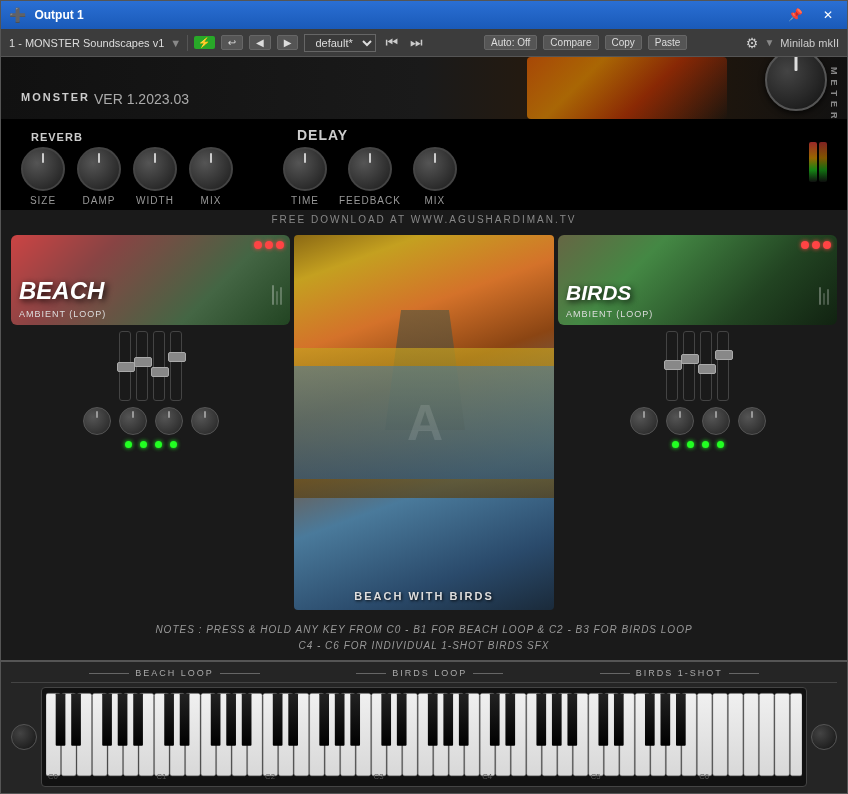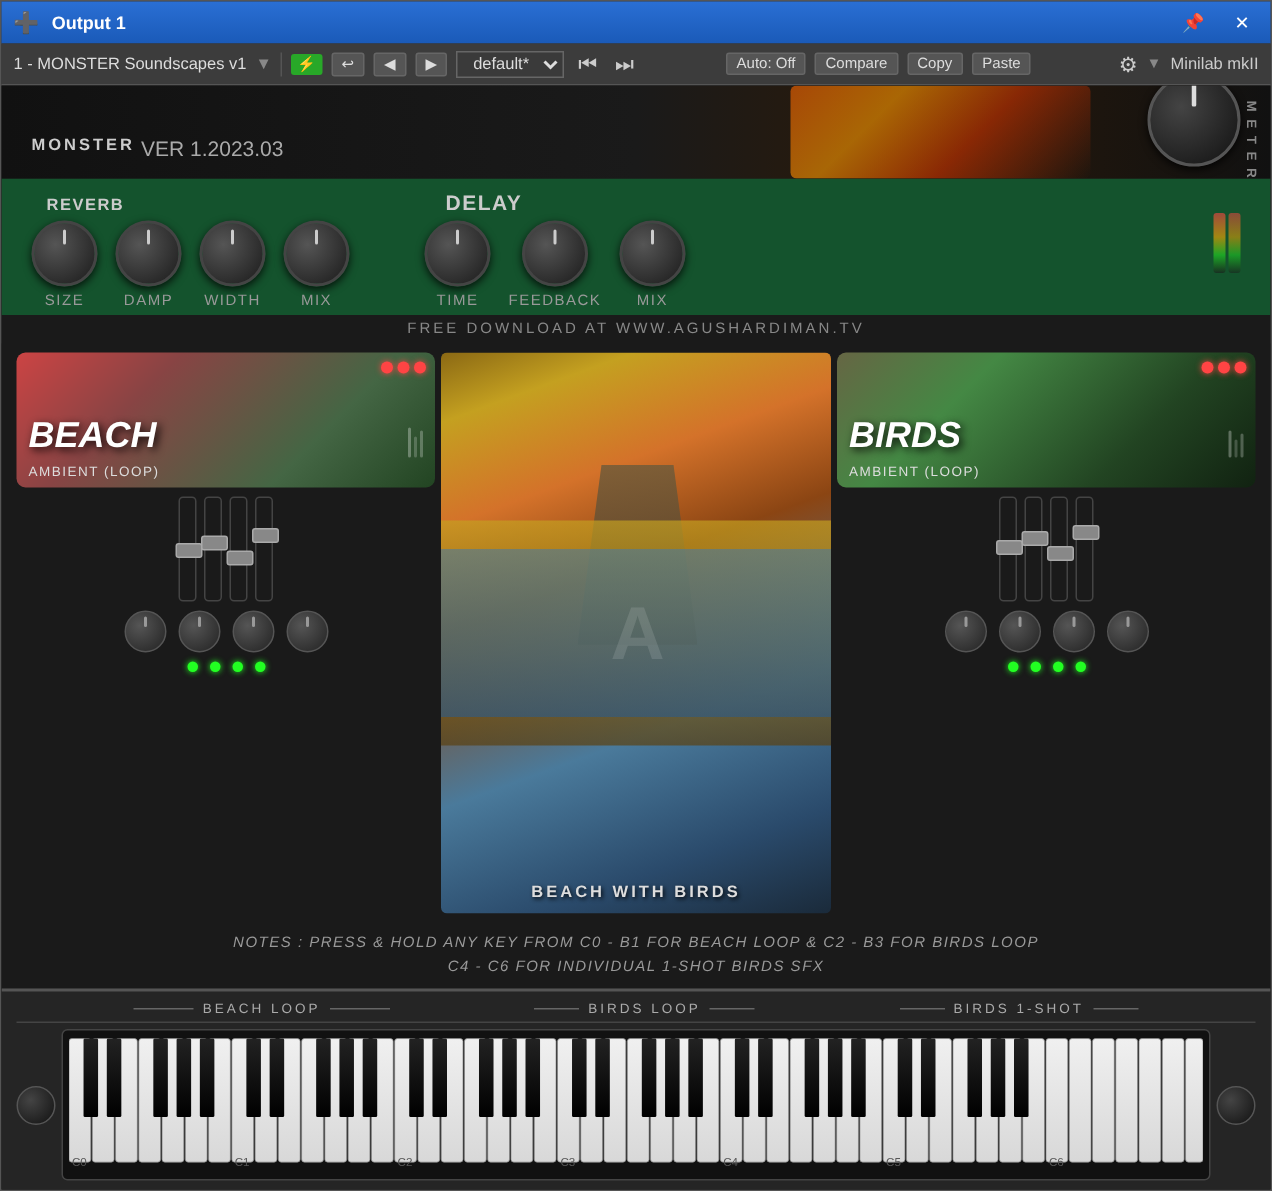--- a/index.html
+++ b/index.html
@@ -107,21 +107,21 @@
       </div>
       <div class="fire-bg"></div>
       <div class="vol-area">
 
         <div class="knob knob-large" style="width:62px;height:62px;margin-top:-10px"></div>
       </div>
 
       <div style="position:absolute;right:8px;top:10px;color:#888;font-size:9px;writing-mode:vertical-rl;letter-spacing:5px;font-weight:bold">METER</div>
     </div>
 
-    <div style="display:flex;align-items:flex-end;padding:8px 20px 4px;gap:0;background:#14532d">
+    <div style="display:flex;align-items:flex-end;padding:8px 20px 4px;gap:0;background:#000000">
 
       <div style="display:flex;flex-direction:column;gap:4px">
         <span style="color:#ccc;font-size:11px;font-weight:bold;letter-spacing:1px;margin-left:10px">REVERB</span>
         <div style="display:flex;gap:12px">
           <div class="knob-container">
             <div class="knob"></div>
             <span class="knob-label">SIZE</span>
           </div>
           <div class="knob-container">
             <div class="knob"></div>
@@ -236,21 +236,21 @@
         </div>
       </div>
 
       <div style="flex:1;display:flex;flex-direction:column;gap:4px;min-width:0">
         <div class="instrument-thumb birds-thumb">
           <div style="position:absolute;top:6px;right:6px;display:flex;gap:3px">
             <div class="led"></div>
             <div class="led"></div>
             <div class="led"></div>
           </div>
-          <div style="position:absolute;bottom:20px;left:8px;color:white;font-size:24px;font-weight:900;font-style:italic;text-shadow:2px 2px 6px rgba(0,0,0,0.9)">BIRDS</div>
+          <div style="position:absolute;bottom:20px;left:8px;color:white;font-size:21px;font-weight:900;font-style:italic;text-shadow:2px 2px 6px rgba(0,0,0,0.9)">BIRDS</div>
           <div style="position:absolute;bottom:6px;left:8px;color:#ddd;font-size:9px;letter-spacing:1px">AMBIENT (LOOP)</div>
           <div style="position:absolute;right:8px;bottom:20px;display:flex;gap:2px">
             <div style="width:2px;height:18px;background:rgba(255,255,255,0.3);border-radius:1px"></div>
             <div style="width:2px;height:12px;background:rgba(255,255,255,0.2);border-radius:1px;margin-top:6px"></div>
             <div style="width:2px;height:16px;background:rgba(255,255,255,0.25);border-radius:1px;margin-top:2px"></div>
           </div>
         </div>
 
         <div style="display:flex;gap:5px;justify-content:center;padding:2px 0">
           <div class="fader-container">

